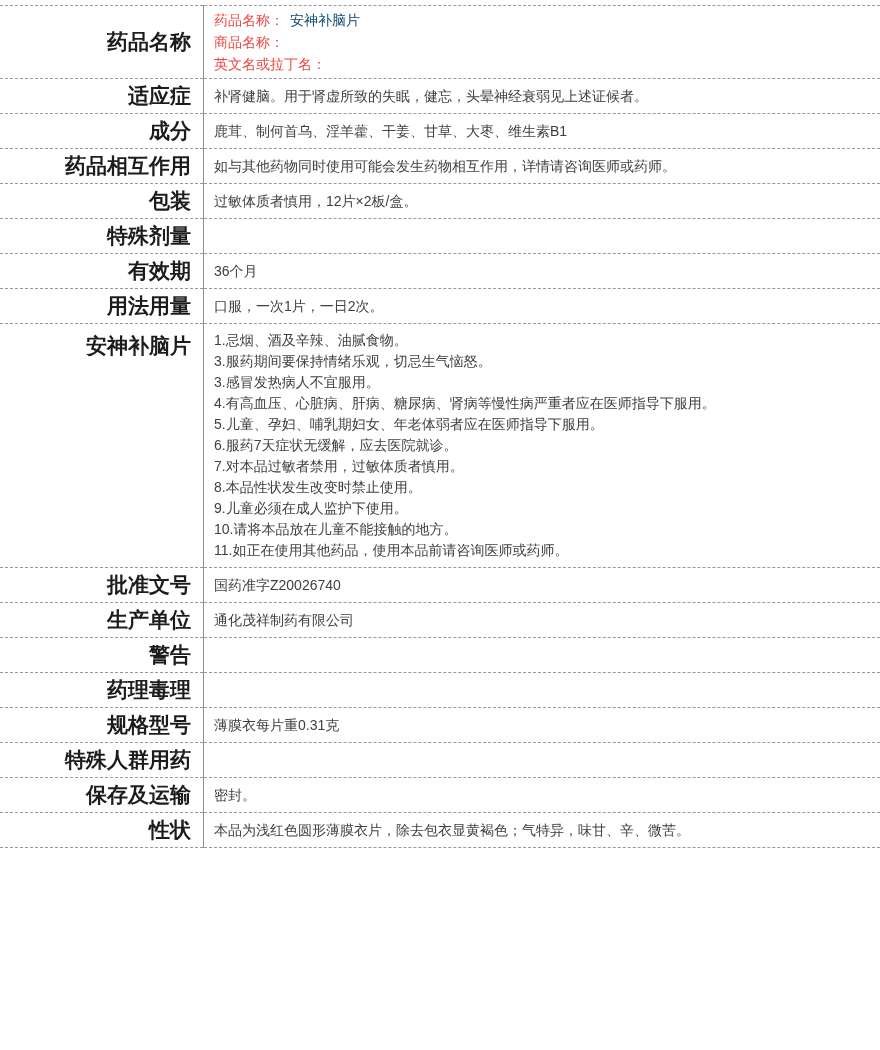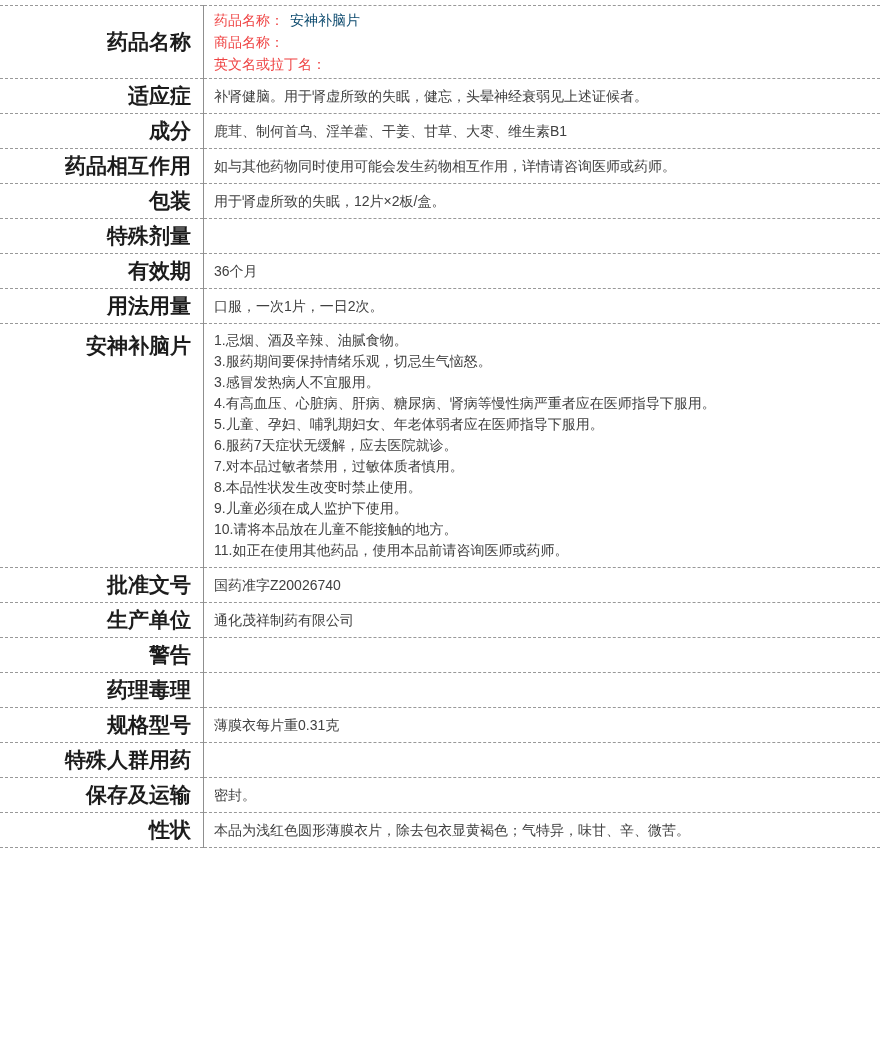--- a/index.html
+++ b/index.html
@@ -93,21 +93,21 @@
         <tr class="row">
           <td class="label-cell">成分</td>
           <td class="value-cell"><span>鹿茸、制何首乌、淫羊藿、干姜、甘草、大枣、维生素B1</span></td>
         </tr>
         <tr class="row">
           <td class="label-cell">药品相互作用</td>
           <td class="value-cell"><span>如与其他药物同时使用可能会发生药物相互作用，详情请咨询医师或药师。</span></td>
         </tr>
         <tr class="row">
           <td class="label-cell">包装</td>
-          <td class="value-cell"><span>用于肾虚所致的失眠，12片×2板/盒。</span></td>
+          <td class="value-cell"><span>过敏体质者慎用，12片×2板/盒。</span></td>
         </tr>
         <tr class="row">
           <td class="label-cell">特殊剂量</td>
           <td class="value-cell"><span></span></td>
         </tr>
         <tr class="row">
           <td class="label-cell">有效期</td>
           <td class="value-cell"><span>36个月</span></td>
         </tr>
         <tr class="row">

